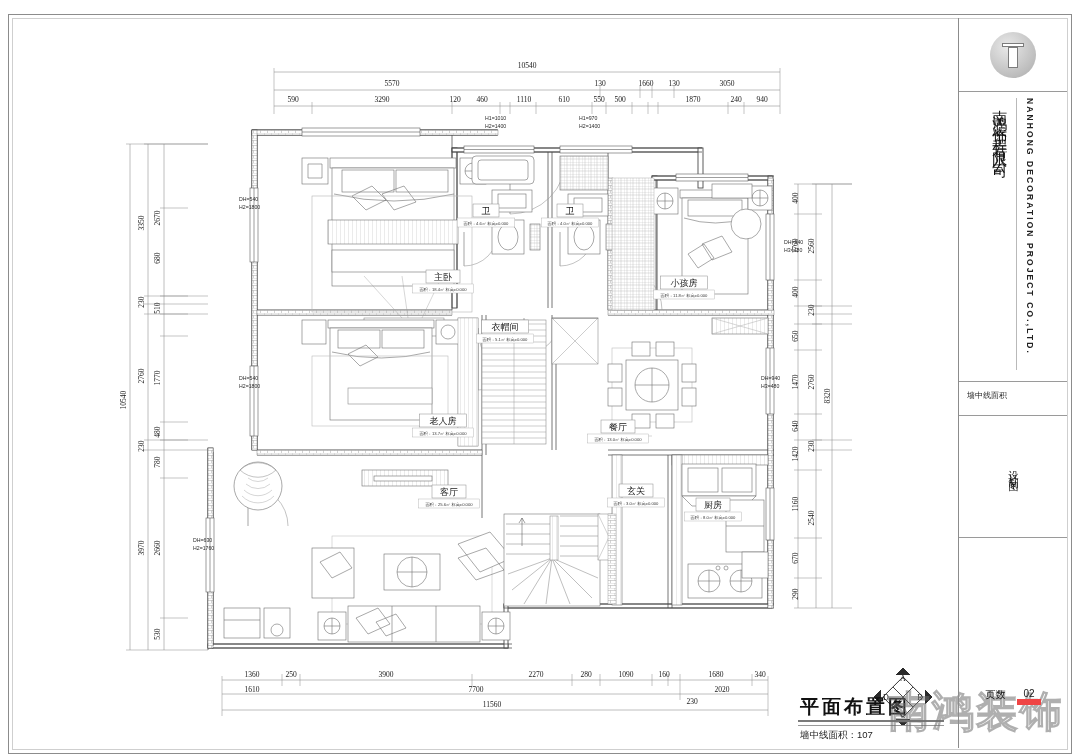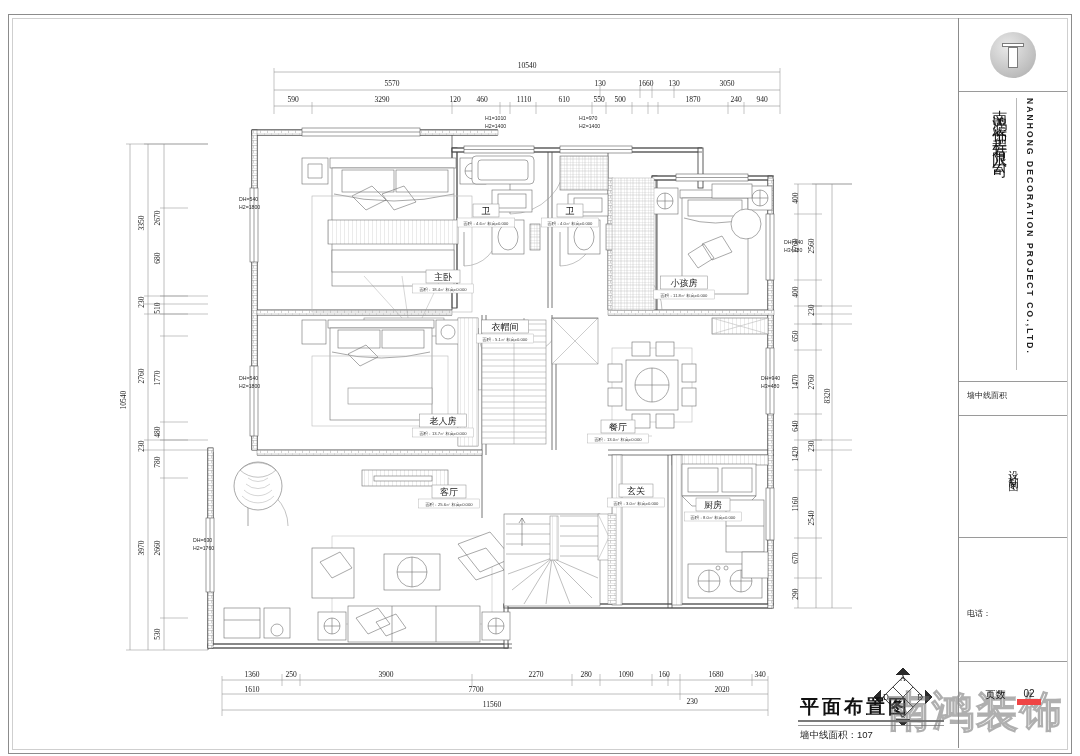--- a/index.html
+++ b/index.html
@@ -648,23 +648,20 @@
       <div class="tb-label-sm">墙中线面积</div>
     </div>
 
     <div class="tb-cell tb-design">
       <div class="tb-design-inner">
         <div class="tb-design-txt">设计制图：</div>
       </div>
     </div>
 
 
-    <div class="tb-cell tb-tel">
-      <div class="tb-label-sm">电话：</div>
-    </div>
 
     <div class="tb-cell tb-page">
       <div class="tb-page-inner">
         <span>页数</span>
         <span class="tb-page-num">02</span>
       </div>
     </div>
 
   </div>
 

